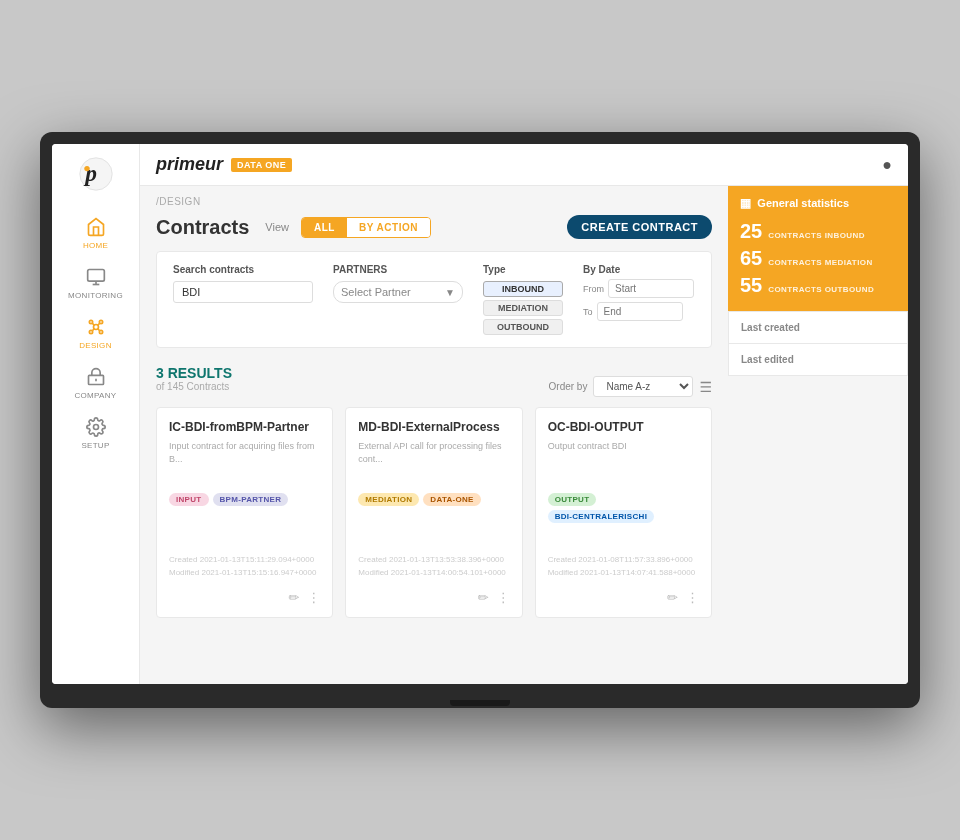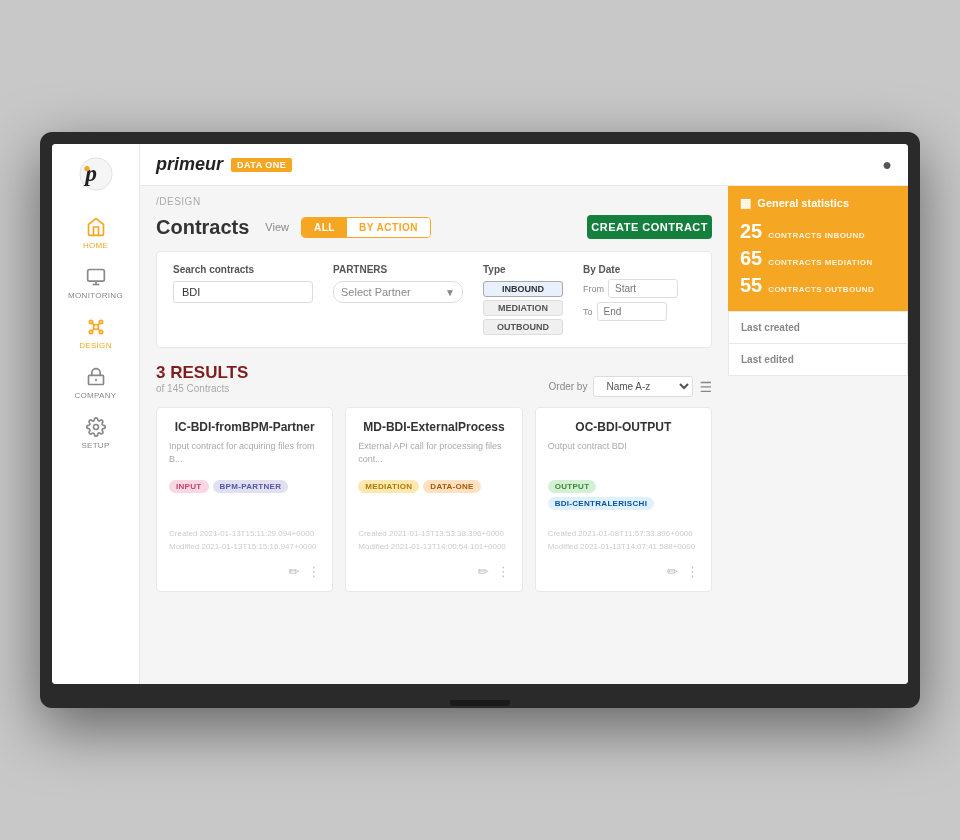--- a/index.html
+++ b/index.html
@@ -166,25 +166,25 @@
       font-size: 10px;
       font-weight: 600;
       cursor: pointer;
       border: none;
       letter-spacing: 0.5px;
     }
     .view-btn.active { background: #f5a623; color: #fff; }
     .view-btn.inactive { background: #fff; color: #f5a623; }
     .create-btn {
       margin-left: auto;
-      background: #15803d;
+      background: #0c4a6e;
       color: #fff;
       border: none;
-      padding: 6px 4px;
-      border-radius: 4px;
+      padding: 6px 14px;
+      border-radius: 12px;
       font-size: 11px;
       font-weight: 600;
       cursor: pointer;
       letter-spacing: 0.5px;
     }
 
     
     .search-panel {
       background: #fff;
       border-radius: 4px;
@@ -238,32 +238,32 @@
     .type-chip.selected { background: #e8f0fe; border-color: #aaa; color: #333; }
     .date-col { display: flex; flex-direction: column; gap: 4px; }
     .date-label { font-size: 10px; color: #555; font-weight: 600; }
     .date-row { display: flex; align-items: center; gap: 4px; }
     .date-from-label { font-size: 9px; color: #888; }
     .date-input {
       border: 1px solid #ddd;
       border-radius: 3px;
       padding: 3px 6px;
       font-size: 10px;
-      width: 70px;
+      width: 86px;
       color: #ccc;
     }
 
     
     .results-header {
       display: flex;
       align-items: center;
       justify-content: space-between;
       margin-bottom: 10px;
     }
-    .results-count { font-size: 17px; font-weight: 700; color: #7f1d1d; }
+    .results-count { font-size: 14px; font-weight: 700; color: #0f766e; }
     .results-sub { font-size: 10px; color: #aaa; }
     .order-row { display: flex; align-items: center; gap: 6px; margin-top: 16px; }
     .order-label { font-size: 10px; color: #888; }
     .order-select {
       border: 1px solid #ddd;
       border-radius: 3px;
       padding: 3px 8px;
       font-size: 10px;
       color: #555;
       background: #fff;
@@ -278,23 +278,23 @@
     }
     .contract-card {
       background: #fff;
       border-radius: 4px;
       border: 1px solid #e8e8e8;
       padding: 12px;
       display: flex;
       flex-direction: column;
       gap: 6px;
     }
-    .card-title { font-size: 12px; font-weight: 700; color: #333; text-align: center; }
+    .card-title { font-size: 12px; font-weight: 700; color: #333; }
     .card-desc { font-size: 9px; color: #aaa; line-height: 1.4; min-height: 28px; }
-    .card-tags { display: flex; gap: 4px; flex-wrap: wrap; margin: 6px 0; }
+    .card-tags { display: flex; gap: 4px; flex-wrap: wrap; margin: 19px 0; }
     .tag {
       padding: 2px 7px;
       border-radius: 10px;
       font-size: 8px;
       font-weight: 700;
       letter-spacing: 0.3px;
     }
     .tag-input { background: #f8d7e3; color: #c0466a; }
     .tag-output { background: #d4f0d4; color: #3a8a3a; }
     .tag-mediation { background: #fde8b0; color: #b07a00; }

